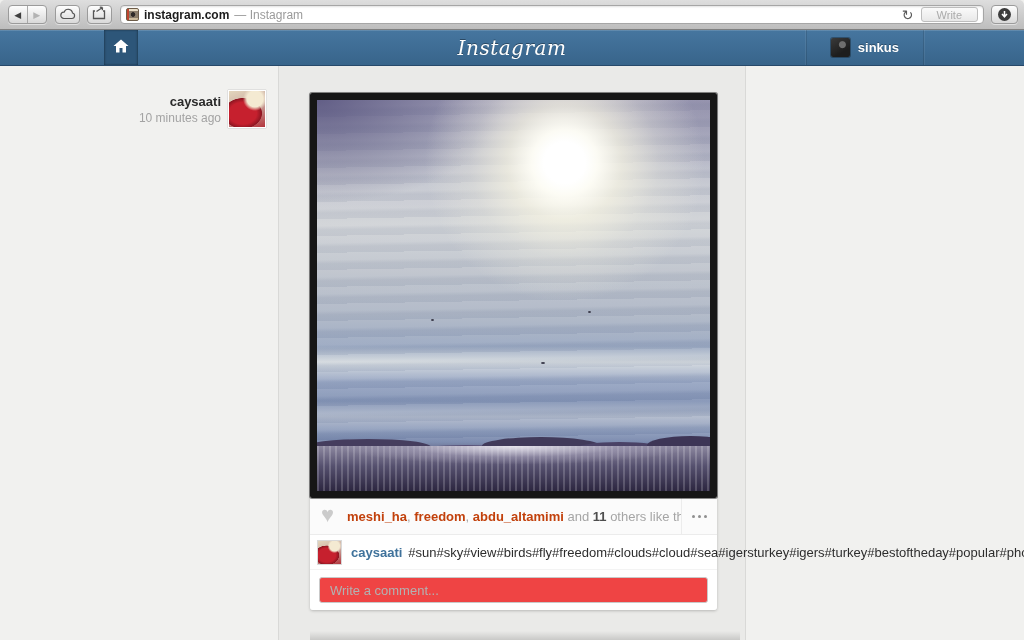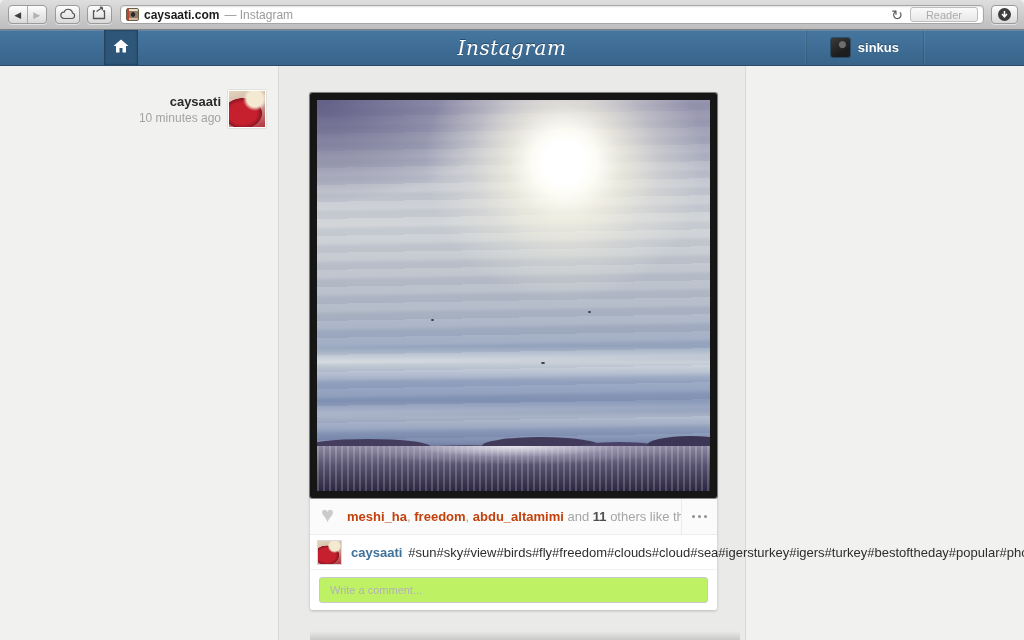--- a/index.html
+++ b/index.html
@@ -179,22 +179,22 @@
   }
   .caption-user{ color:#3f729b; font-weight:bold; margin-right:6px; cursor:pointer; }
   .caption-text{ color:#2d2d2d; }
 
   .comment-row{
     height:41px; background:#fff; border-radius:0 0 3px 3px;
     display:flex; align-items:center; padding:0 9px; border-top:1px solid #f3f3f3;
   }
   .comment-input{
     width:100%; height:26px; border:1px solid #c9c9c9; border-radius:3px;
-    font-family:"Liberation Sans", sans-serif; font-size:11px; color:#333;
-    padding:0 10px; outline:none; background:#bef264;
+    font-family:"Liberation Sans", sans-serif; font-size:13px; color:#333;
+    padding:0 10px; outline:none; background:#ef4444;
   }
   .comment-input::placeholder{ color:#b2b2b2; }
 
   .next-post-hint{
     position:absolute; left:31px; right:5px; bottom:0; height:9px;
     background:linear-gradient(180deg, rgba(0,0,0,0), rgba(0,0,0,.14));
   }
 </style>
 </head>
 <body>
@@ -218,25 +218,25 @@
   <div class="tb-btn share-btn">
     <span>
       <svg width="15" height="14" viewBox="0 0 15 14">
           <path d="M3,5 H1.5 V12.5 H12.5 V5 H11" fill="none" stroke="#555" stroke-width="1.3"></path>
           <path d="M4.5,5.5 L10.5,1.5 M10.5,1.5 L10.3,4.3 M10.5,1.5 L7.8,1.2" fill="none" stroke="#555" stroke-width="1.3"></path>
         </svg>
     </span>
   </div>
   <div class="url-field">
     <div class="favicon"></div>
-    <span class="url-host">caysaati.com</span>
+    <span class="url-host">instagram.com</span>
     <span class="url-title"><span>—</span> <span>Instagram</span></span>
     <span class="url-spacer"></span>
     <span class="reload-icon">↻</span>
-    <span class="reader-btn">Reader</span>
+    <span class="reader-btn">Write</span>
   </div>
   <div class="tb-btn dl-btn">
     <span class="dl-circle">
       <svg viewBox="0 0 13 13" width="13" height="13">
           <path d="M6.5,3 V8 M4,6 L6.5,8.8 L9,6" stroke="#fff" stroke-width="1.5" fill="none"></path>
         </svg>
     </span>
   </div>
 </div>
 

